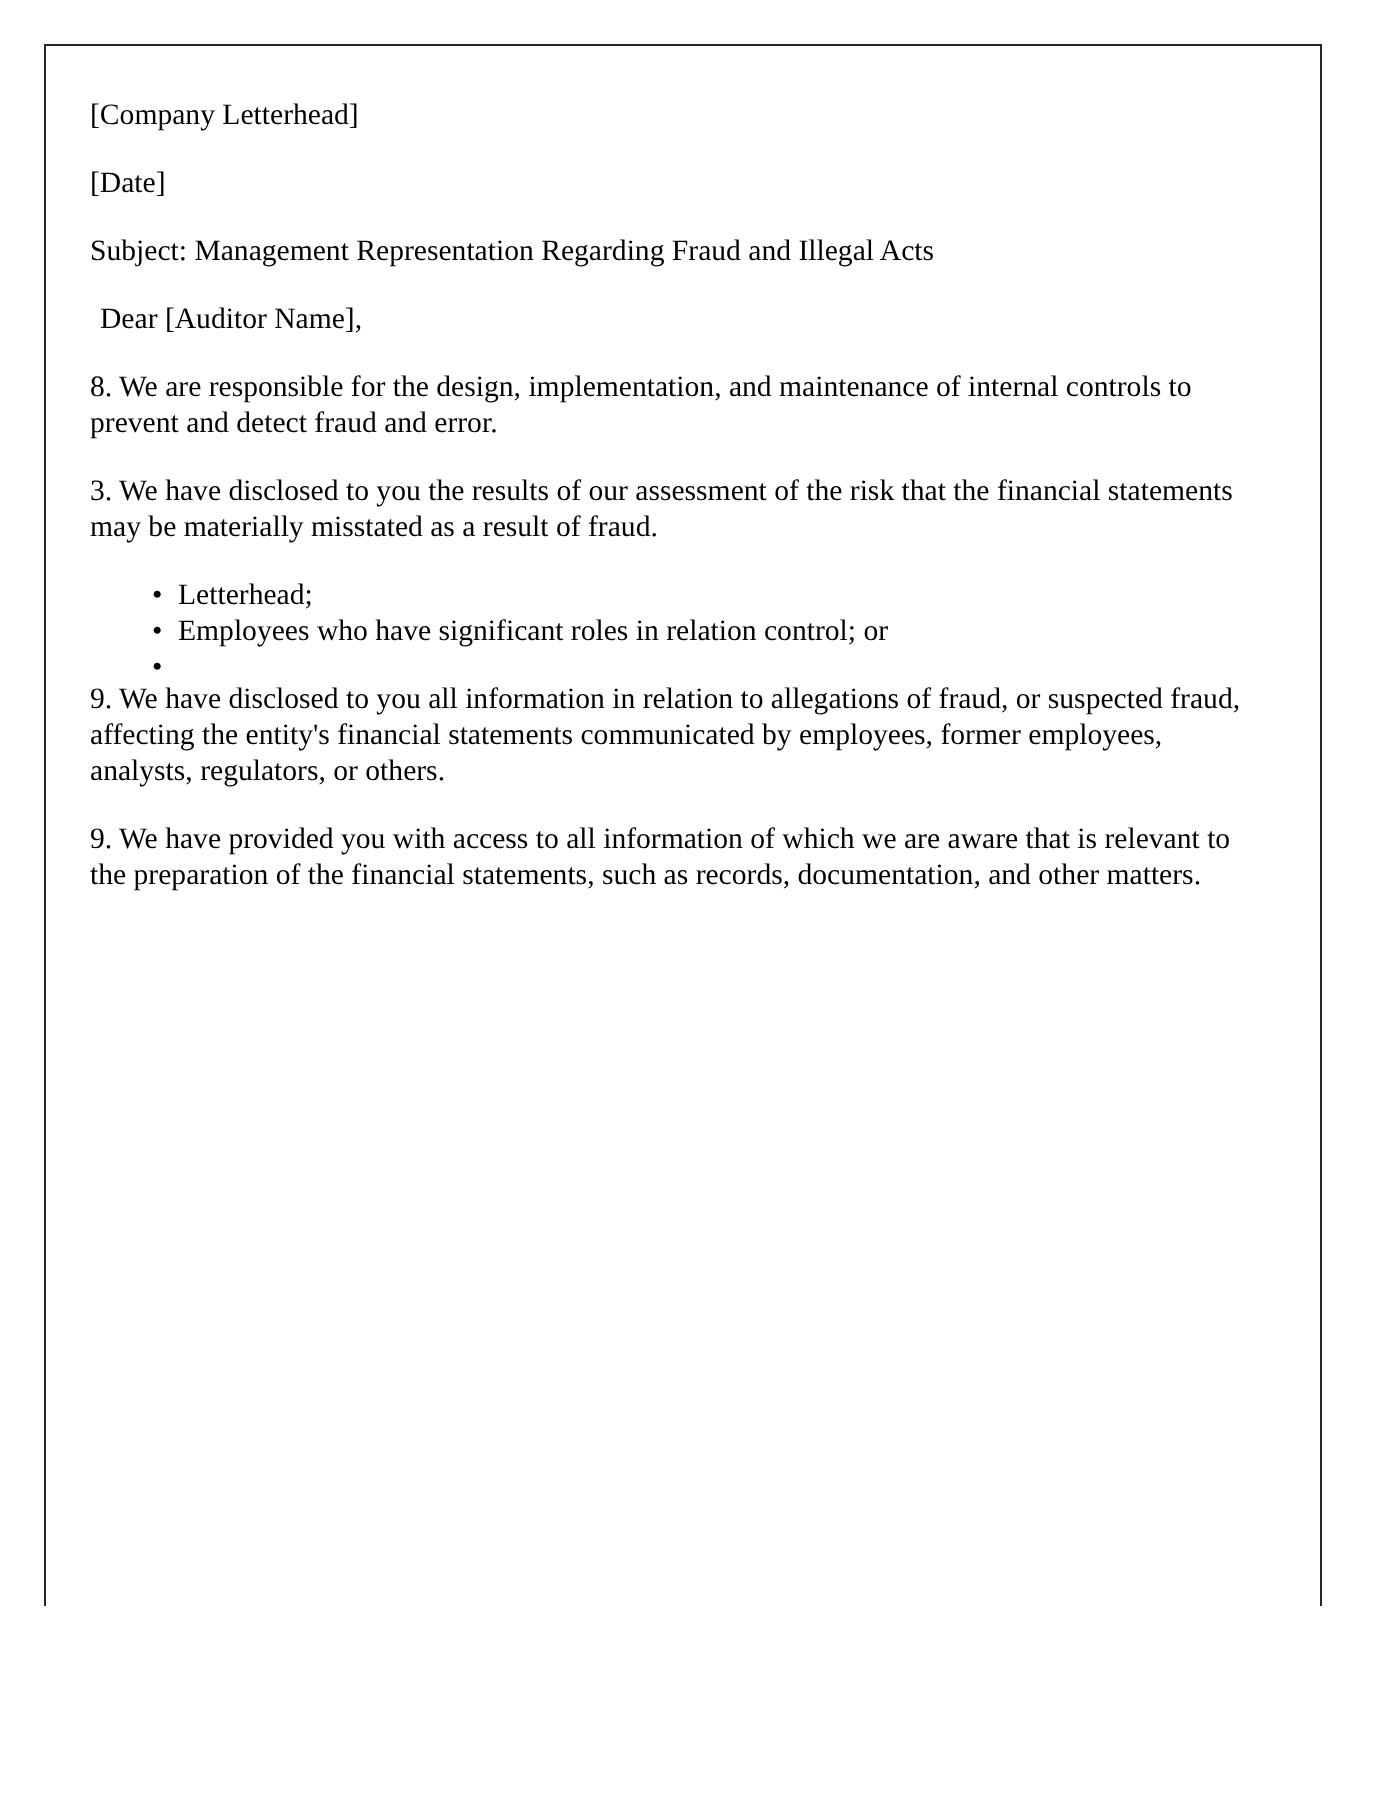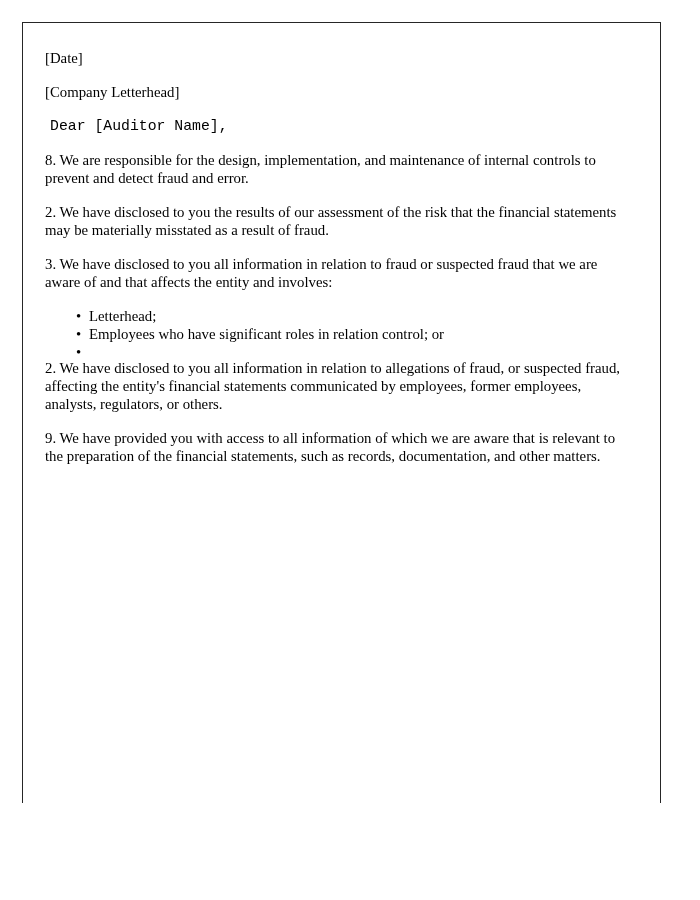--- a/index.html
+++ b/index.html
@@ -47,21 +47,20 @@
   }
 
   .block {
     margin: 0 0 16px 0;
     white-space: pre-line;
   }
 
   .salutation {
     margin: 0 0 16px 0;
     padding-left: 5px;
-    font-family: Liberation Mono, monospace;
   }
 
   ul.bullet-list {
     margin: 0 0 16px 0;
     padding-left: 44px;
     list-style: none;
   }
   ul.bullet-list li {
     position: relative;
     margin: 0;
@@ -77,50 +76,50 @@
   }
 </style>
 </head>
 <body>
 
 <div id="page-canvas">
 
   <div id="document-page">
     <div class="doc-body">
 
+      <p class="block">[Company Letterhead]</p>
+
       <p class="block">[Date]</p>
 
-      <p class="block">[Company Letterhead]</p>
 
-
+      <p class="block">Subject: Management Representation Regarding Fraud and Illegal Acts</p>
 
       <p class="salutation">Dear [Auditor Name],</p>
 
 
       <p class="block">8. We are responsible for the design, implementation, and maintenance of internal controls to prevent and detect fraud and error.</p>
 
-      <p class="block">2. We have disclosed to you the results of our assessment of the risk that the financial statements may be materially misstated as a result of fraud.</p>
+      <p class="block">3. We have disclosed to you the results of our assessment of the risk that the financial statements may be materially misstated as a result of fraud.</p>
 
-      <p class="block">3. We have disclosed to you all information in relation to fraud or suspected fraud that we are aware of and that affects the entity and involves:</p>
 
       <ul class="bullet-list">
         <li>
           <span class="bullet-dot">•</span>
           <span>Letterhead;</span>
         </li>
         <li>
           <span class="bullet-dot">•</span>
           <span>Employees who have significant roles in relation control; or</span>
         </li>
         <li>
           <span class="bullet-dot">•</span>
         </li>
       </ul>
 
-      <p class="block">2. We have disclosed to you all information in relation to allegations of fraud, or suspected fraud, affecting the entity's financial statements communicated by employees, former employees, analysts, regulators, or others.</p>
+      <p class="block">9. We have disclosed to you all information in relation to allegations of fraud, or suspected fraud, affecting the entity's financial statements communicated by employees, former employees, analysts, regulators, or others.</p>
 
 
 
       <p class="block">9. We have provided you with access to all information of which we are aware that is relevant to the preparation of the financial statements, such as records, documentation, and other matters.</p>
 
     </div>
   </div>
 
 </div>
 

